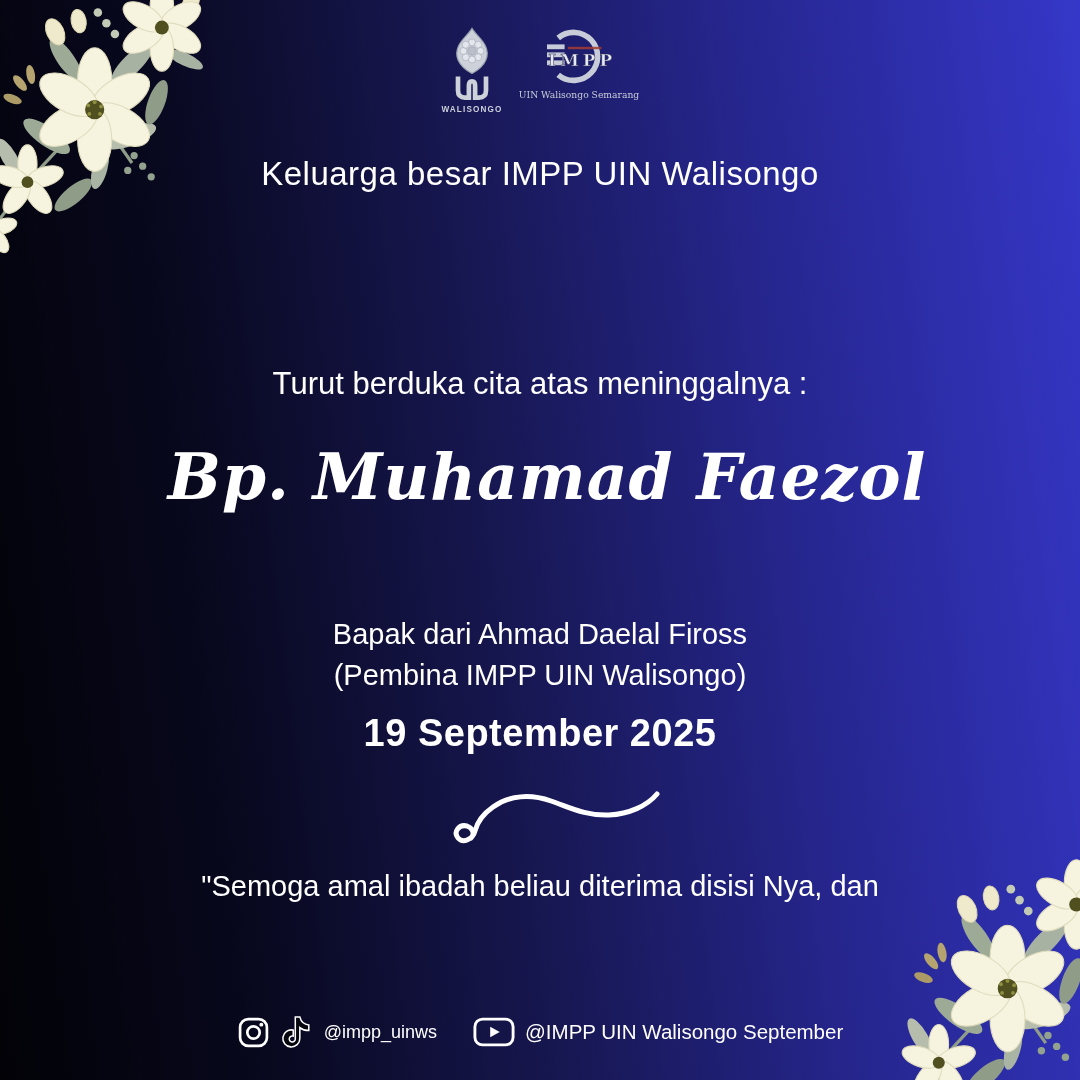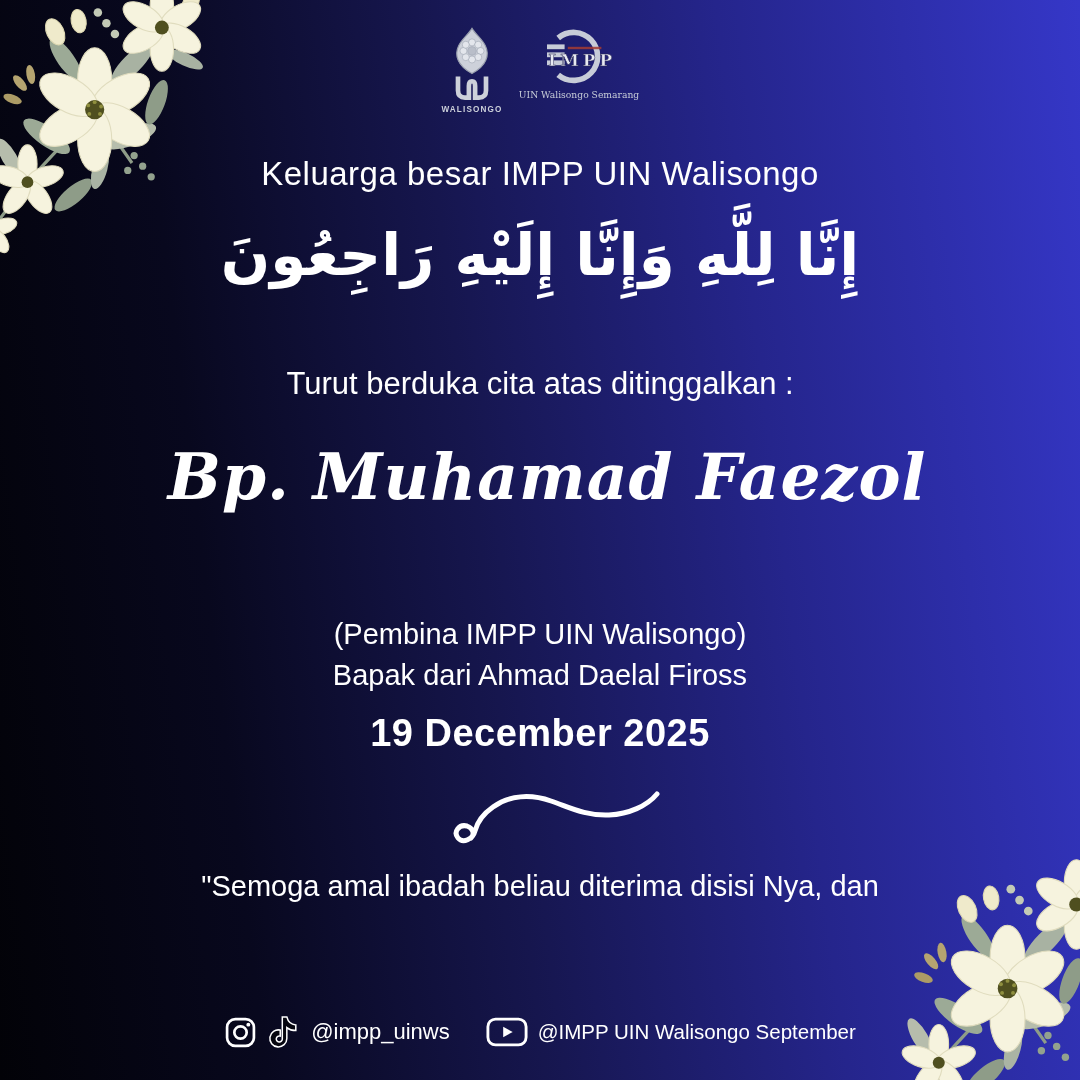--- a/index.html
+++ b/index.html
@@ -18,21 +18,21 @@
   .arabic{top:212px;font-size:58px;font-weight:bold;direction:rtl;
           font-family:"DejaVu Sans",sans-serif;line-height:1.5;}
   .lead{top:366px;font-size:31px;font-weight:500;}
   .deceased{top:440px;font-size:63px;font-weight:bold;font-style:italic;
             font-family:"DejaVu Serif",serif;letter-spacing:1px;padding-left:7px;}
   .relation{top:614px;font-size:29px;line-height:1.42;font-weight:500;}
   .date{top:712px;font-size:38px;font-weight:700;letter-spacing:.5px;}
   .swirl-wrap{top:782px;display:flex;justify-content:center;}
   .quote{top:864px;font-size:29px;line-height:1.52;font-weight:500;}
   .footer{top:1014px;display:flex;justify-content:center;align-items:center;gap:10px;}
-  .footer .handle{font-size:22px;margin-right:26px;}
+  .footer .handle{font-size:18px;margin-right:26px;}
   .footer .yt-handle{font-size:20.5px;}
   .flowers{position:absolute;pointer-events:none;}
   .flowers.tl{left:-28px;top:-24px;width:256px;height:278px;}
   .flowers.br{left:882px;top:852px;width:262px;height:284px;}
   svg text{font-family:"DejaVu Serif",serif;}
 </style>
 </head>
 <body>
 
 <svg width="0" height="0" style="position:absolute" aria-hidden="true">
@@ -146,32 +146,31 @@
       <rect x="40" y="33" width="22" height="6" fill="#c7ccd8"></rect>
       <rect x="40" y="43" width="22" height="6" fill="#c7ccd8"></rect>
       <rect x="66" y="26" width="42" height="3" fill="#a33c34" opacity=".85"></rect>
       <text x="84" y="50" text-anchor="middle" font-size="21" font-weight="bold" letter-spacing="5" fill="#e8eaf2" stroke="#2a2a55" stroke-width=".6">IMPP</text>
       <text x="80" y="90" text-anchor="middle" font-size="11.5" fill="#c7ccd8">UIN Walisongo Semarang</text>
     </svg>
   </header>
 
   <div class="abs org-line">Keluarga besar IMPP UIN Walisongo</div>
 
-  <div class="abs arabic">إِنَّا لِلَّهِ وَإِنَّا إِلَيْهِ رَاجِعُونَ</div>
 
-  <div class="abs lead">Turut berduka cita atas ditinggalkan :</div>
+  <div class="abs lead">Turut berduka cita atas meninggalnya :</div>
 
   <div class="abs deceased">Bp. Muhamad Faezol</div>
 
   <div class="abs relation">
+    <div>Bapak dari Ahmad Daelal Fiross</div>
     <div>(Pembina IMPP UIN Walisongo)</div>
-    <div>Bapak dari Ahmad Daelal Fiross</div>
   </div>
 
-  <div class="abs date">19 December 2025</div>
+  <div class="abs date">19 September 2025</div>
 
   <div class="abs swirl-wrap">
     <svg width="270" height="64" viewBox="0 0 270 64">
       <path d="M252 12 c-10 12 -28 20 -48 21 c-24 1 -40 -8 -58 -14 c-20 -7 -42 -6 -58 6 c-10 7 -16 16 -18 24 c-2 8 -12 13 -17 7 c-5 -6 1 -14 9 -12 c6 2 8 8 4 12" fill="none" stroke="#ffffff" stroke-width="5" stroke-linecap="round"></path>
     </svg>
   </div>
 
   <div class="abs quote">
     <div>"Semoga amal ibadah beliau diterima disisi Nya, dan</div>
   </div>

